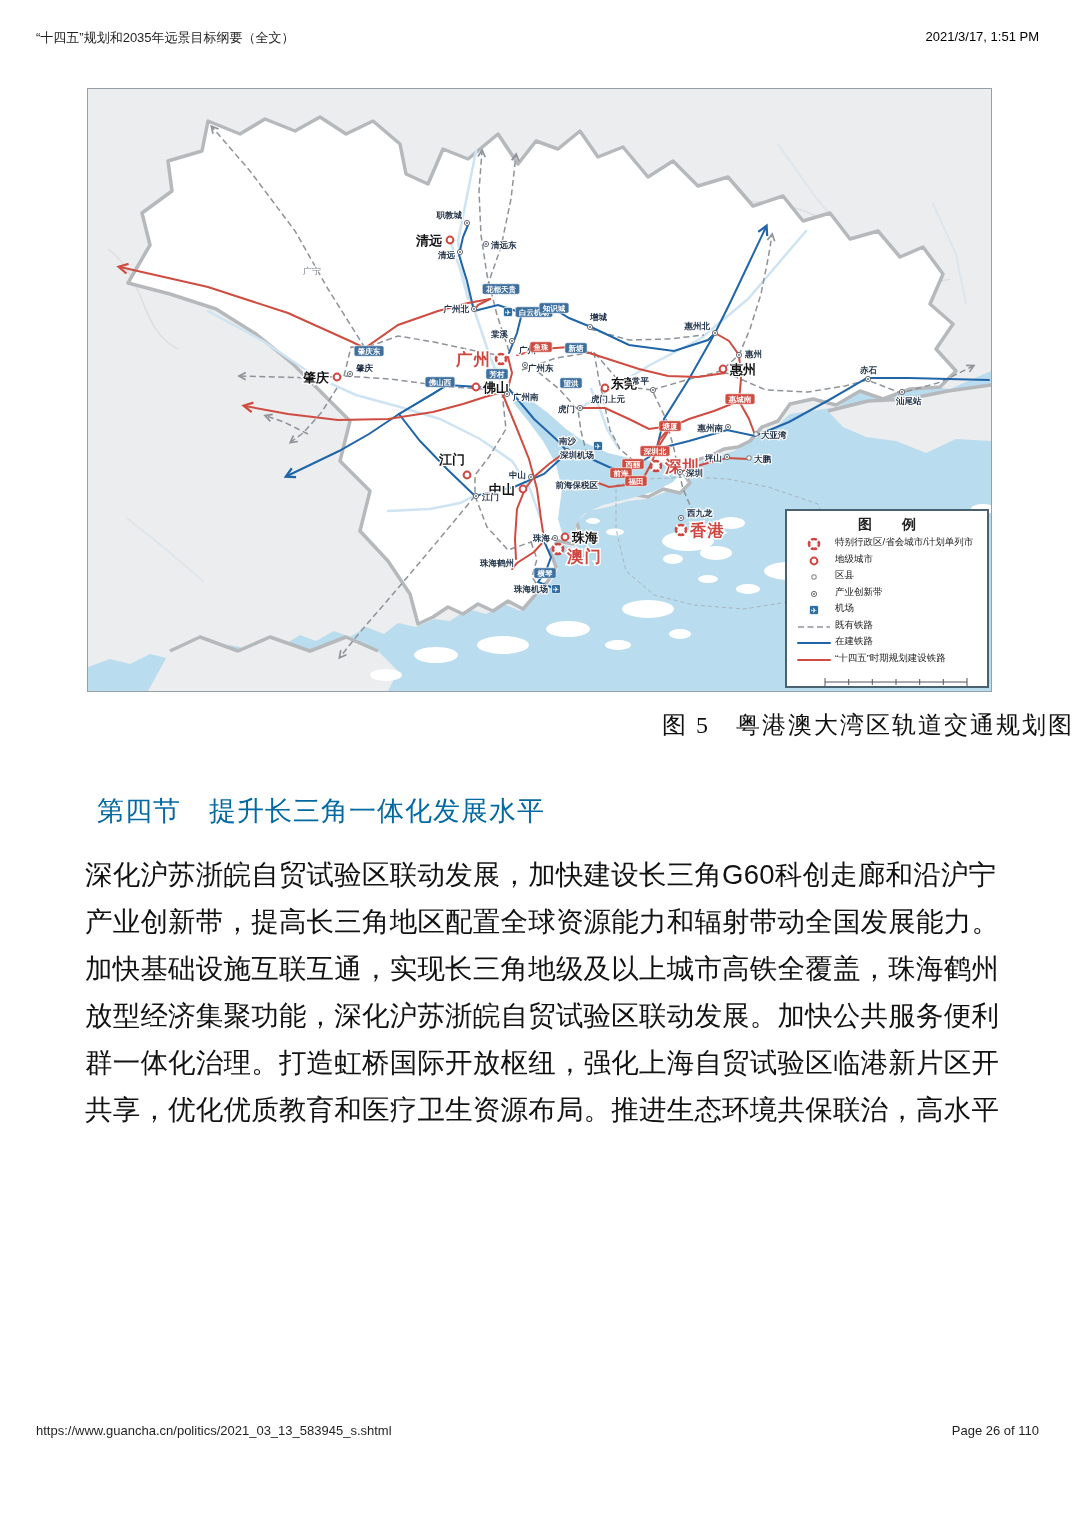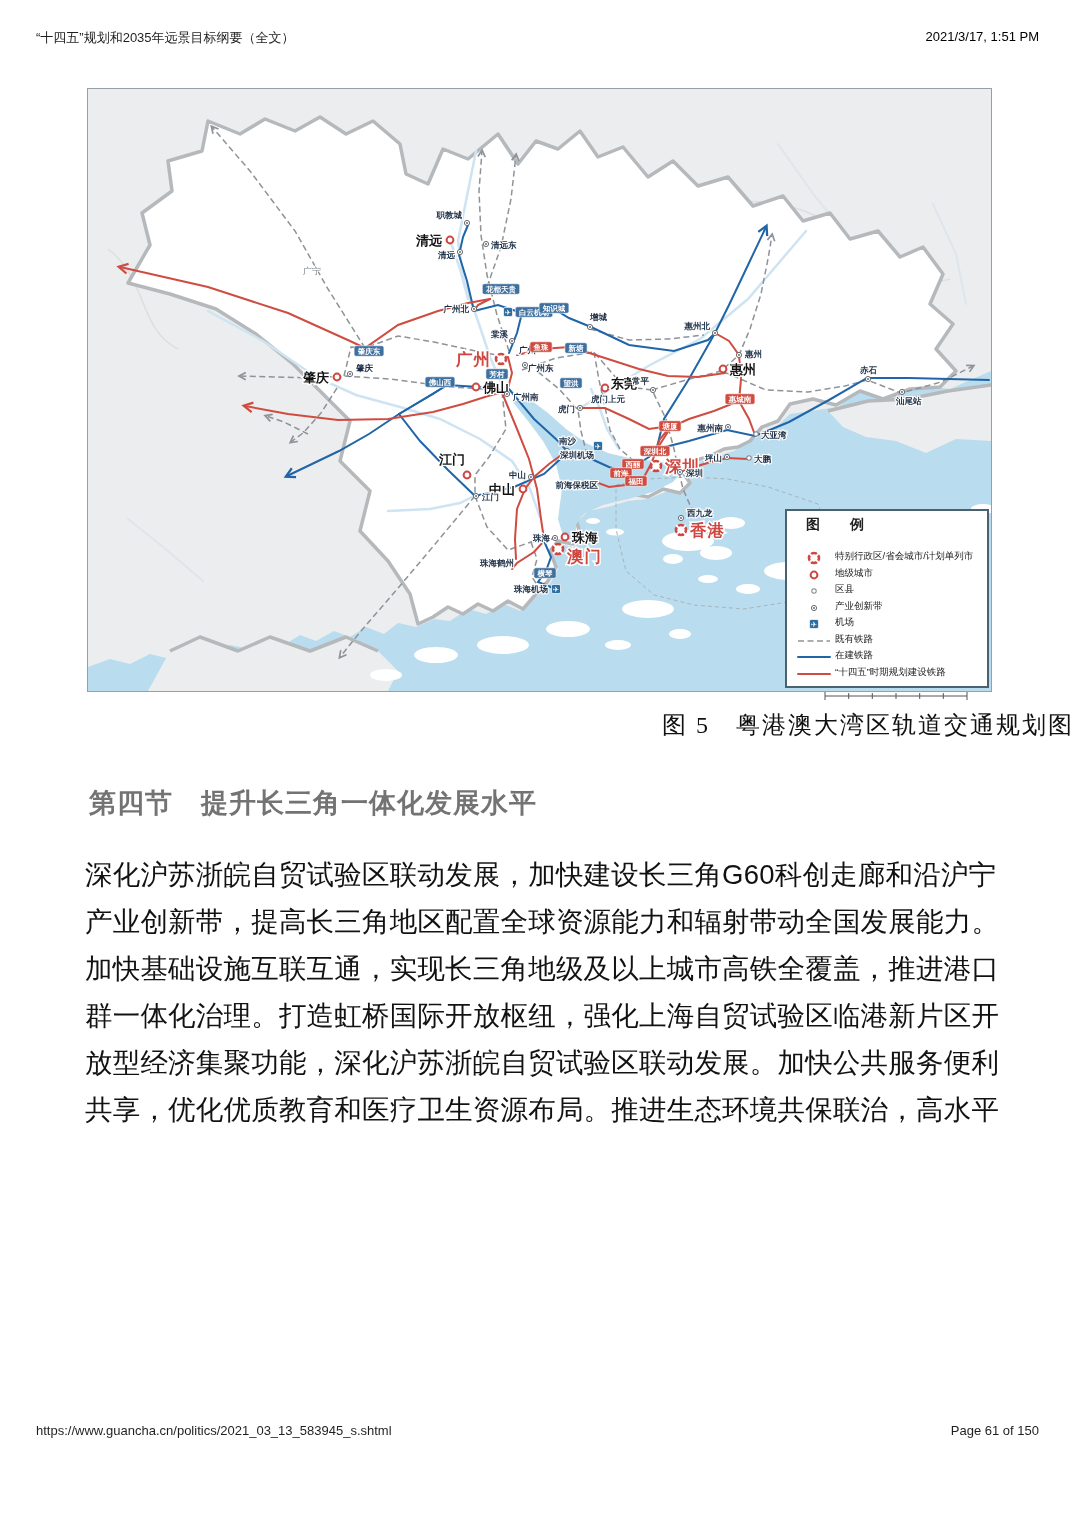--- a/index.html
+++ b/index.html
@@ -4,28 +4,28 @@
 <style>
   html,body{margin:0;padding:0}
   body{width:1074px;height:1520px;background:#ffffff;position:relative;overflow:hidden;
        font-family:"Liberation Sans",sans-serif;color:#1a1a1a}
   .hdr-title{position:absolute;left:36px;top:29px;font-size:13px;color:#1f1f1f;white-space:nowrap}
   .hdr-date{position:absolute;right:35px;top:29px;font-size:13px;color:#000000;white-space:nowrap}
   .map-wrap{position:absolute;left:87px;top:88px;width:903px;height:602px;border:1px solid #97a0a8;background:#ecedee}
   .map-wrap svg.basemap{position:absolute;left:0;top:0}
   .legend{position:absolute;left:697px;top:420px;width:204px;height:179px;background:#fff;
           border:2px solid #4a6170;box-sizing:border-box;padding:5px 6px 4px 6px}
-  .legend-title{text-align:left;font-weight:bold;font-size:14px;letter-spacing:13px;padding-left:13px;color:#222;margin-bottom:16px}
+  .legend-title{text-align:center;font-weight:bold;font-size:14px;letter-spacing:13px;padding-left:13px;color:#222;margin-bottom:2px}
   .legend-row{display:flex;align-items:flex-start;height:16.5px}
   .legend-sym{width:42px;flex:none;display:flex;justify-content:center;align-items:center}
   .legend-label{font-size:9.5px;color:#222;white-space:nowrap}
   .scalebar{margin:5px 0 0 28px}
   .caption{position:absolute;left:0;top:709px;width:100%;text-align:right;
            font-family:"Liberation Serif",serif;font-size:24px;color:#111;letter-spacing:2px}
-  .sec-heading{position:absolute;left:85px;top:781px;font-size:27px;font-weight:bold;color:#737373;margin:4px;letter-spacing:1px}
+  .sec-heading{position:absolute;left:85px;top:781px;font-size:27px;font-weight:normal;color:#0369a1;margin:12px;letter-spacing:1px}
   .para{position:absolute;left:85px;top:851px;width:910px;font-size:27.5px;line-height:47px;
         color:#121212;font-weight:500;letter-spacing:0.2px}
   .para-line{white-space:nowrap}
   .ftr-url{position:absolute;left:36px;top:1423px;font-size:13px;color:#1f1f1f}
   .ftr-page{position:absolute;right:35px;top:1423px;font-size:13px;color:#1f1f1f}
   
   .rl-e{fill:none;stroke:#8e9399;stroke-width:1.5;stroke-dasharray:6 3.5}
   .rl-c{fill:none;stroke:#2065a8;stroke-width:2;stroke-linecap:round}
   .rl-p{fill:none;stroke:#cf4c41;stroke-width:2;stroke-linecap:round}
   .river{fill:none;stroke:#cfe4f2;stroke-width:2.5;stroke-linecap:round}
@@ -637,22 +637,22 @@
     </div>
   </div>
 
   <div class="caption">图 5　粤港澳大湾区轨道交通规划图</div>
 
   <h2 class="sec-heading">第四节　提升长三角一体化发展水平</h2>
 
   <div class="para" id="para">
       <div class="para-line">深化沪苏浙皖自贸试验区联动发展，加快建设长三角G60科创走廊和沿沪宁</div>
       <div class="para-line">产业创新带，提高长三角地区配置全球资源能力和辐射带动全国发展能力。</div>
-      <div class="para-line">加快基础设施互联互通，实现长三角地级及以上城市高铁全覆盖，推进港口</div>
+      <div class="para-line">加快基础设施互联互通，实现长三角地级及以上城市高铁全覆盖，珠海鹤州</div>
+      <div class="para-line">放型经济集聚功能，深化沪苏浙皖自贸试验区联动发展。加快公共服务便利</div>
       <div class="para-line">群一体化治理。打造虹桥国际开放枢纽，强化上海自贸试验区临港新片区开</div>
-      <div class="para-line">放型经济集聚功能，深化沪苏浙皖自贸试验区联动发展。加快公共服务便利</div>
       <div class="para-line">共享，优化优质教育和医疗卫生资源布局。推进生态环境共保联治，高水平</div>
     </div>
 
   <span class="ftr-url">https://www.guancha.cn/politics/2021_03_13_583945_s.shtml</span>
-  <span class="ftr-page">Page 61 of 150</span>
+  <span class="ftr-page">Page 26 of 110</span>
 
 </div>
 
 </body></html>

